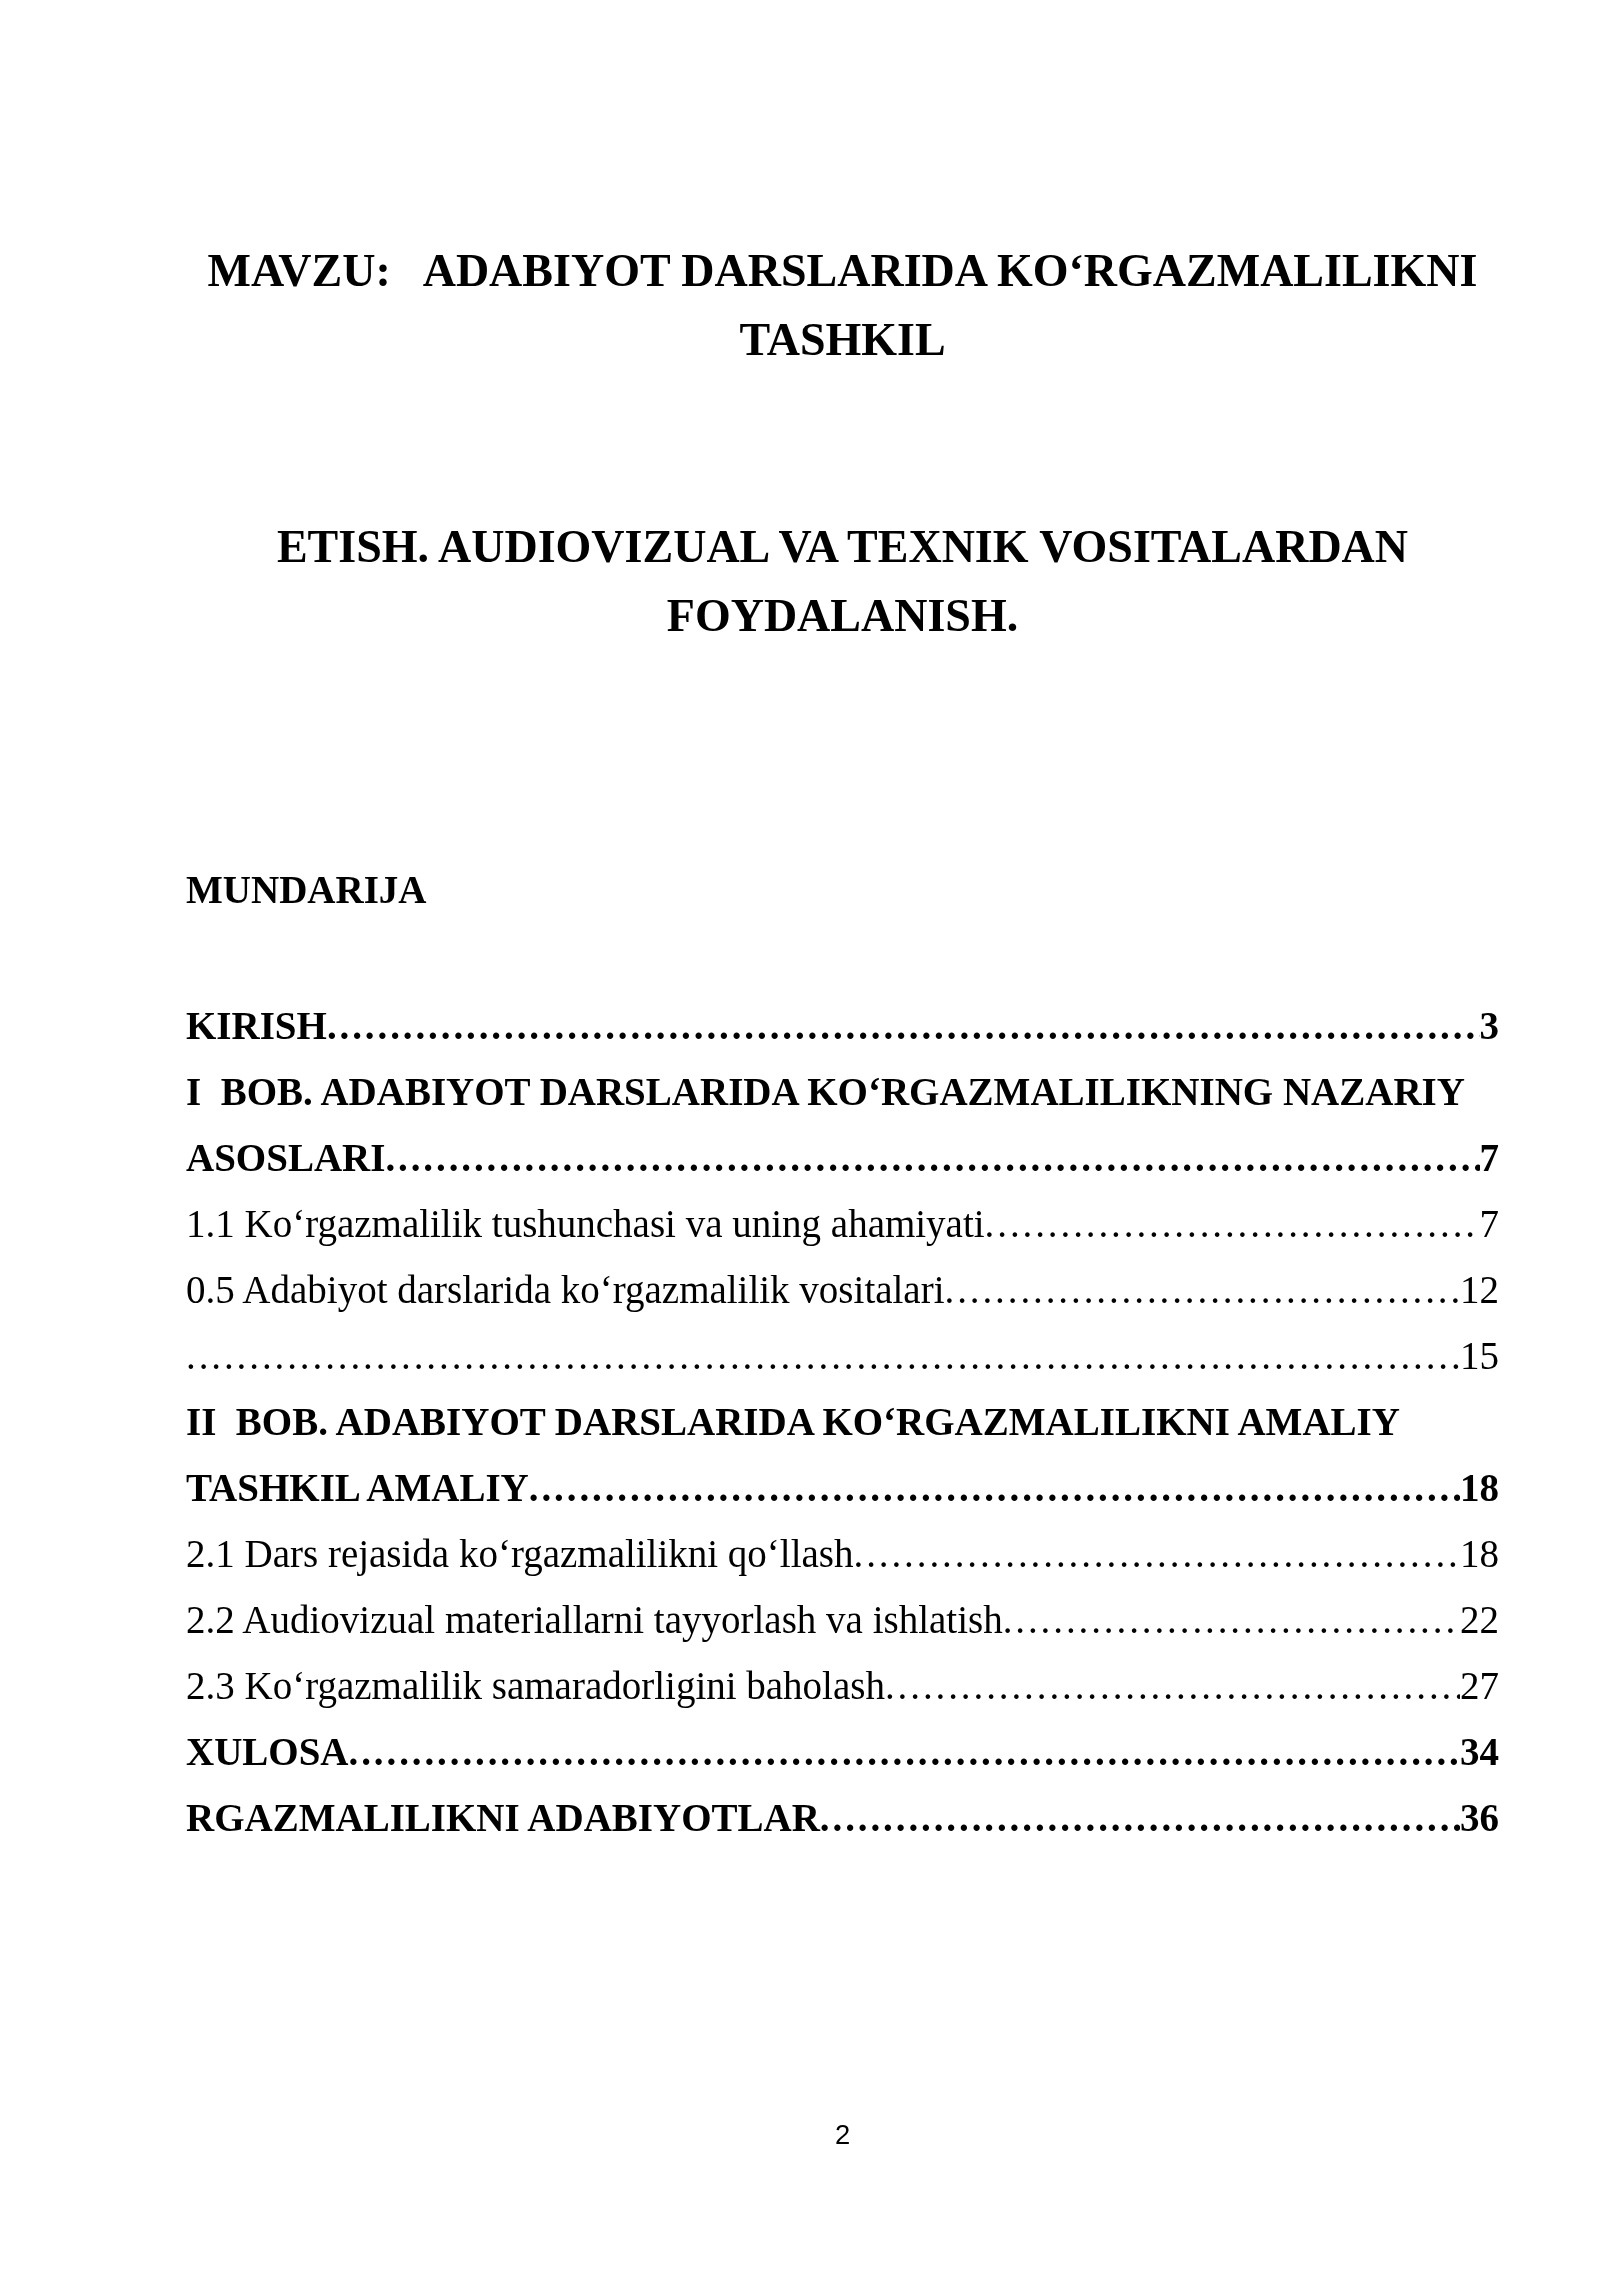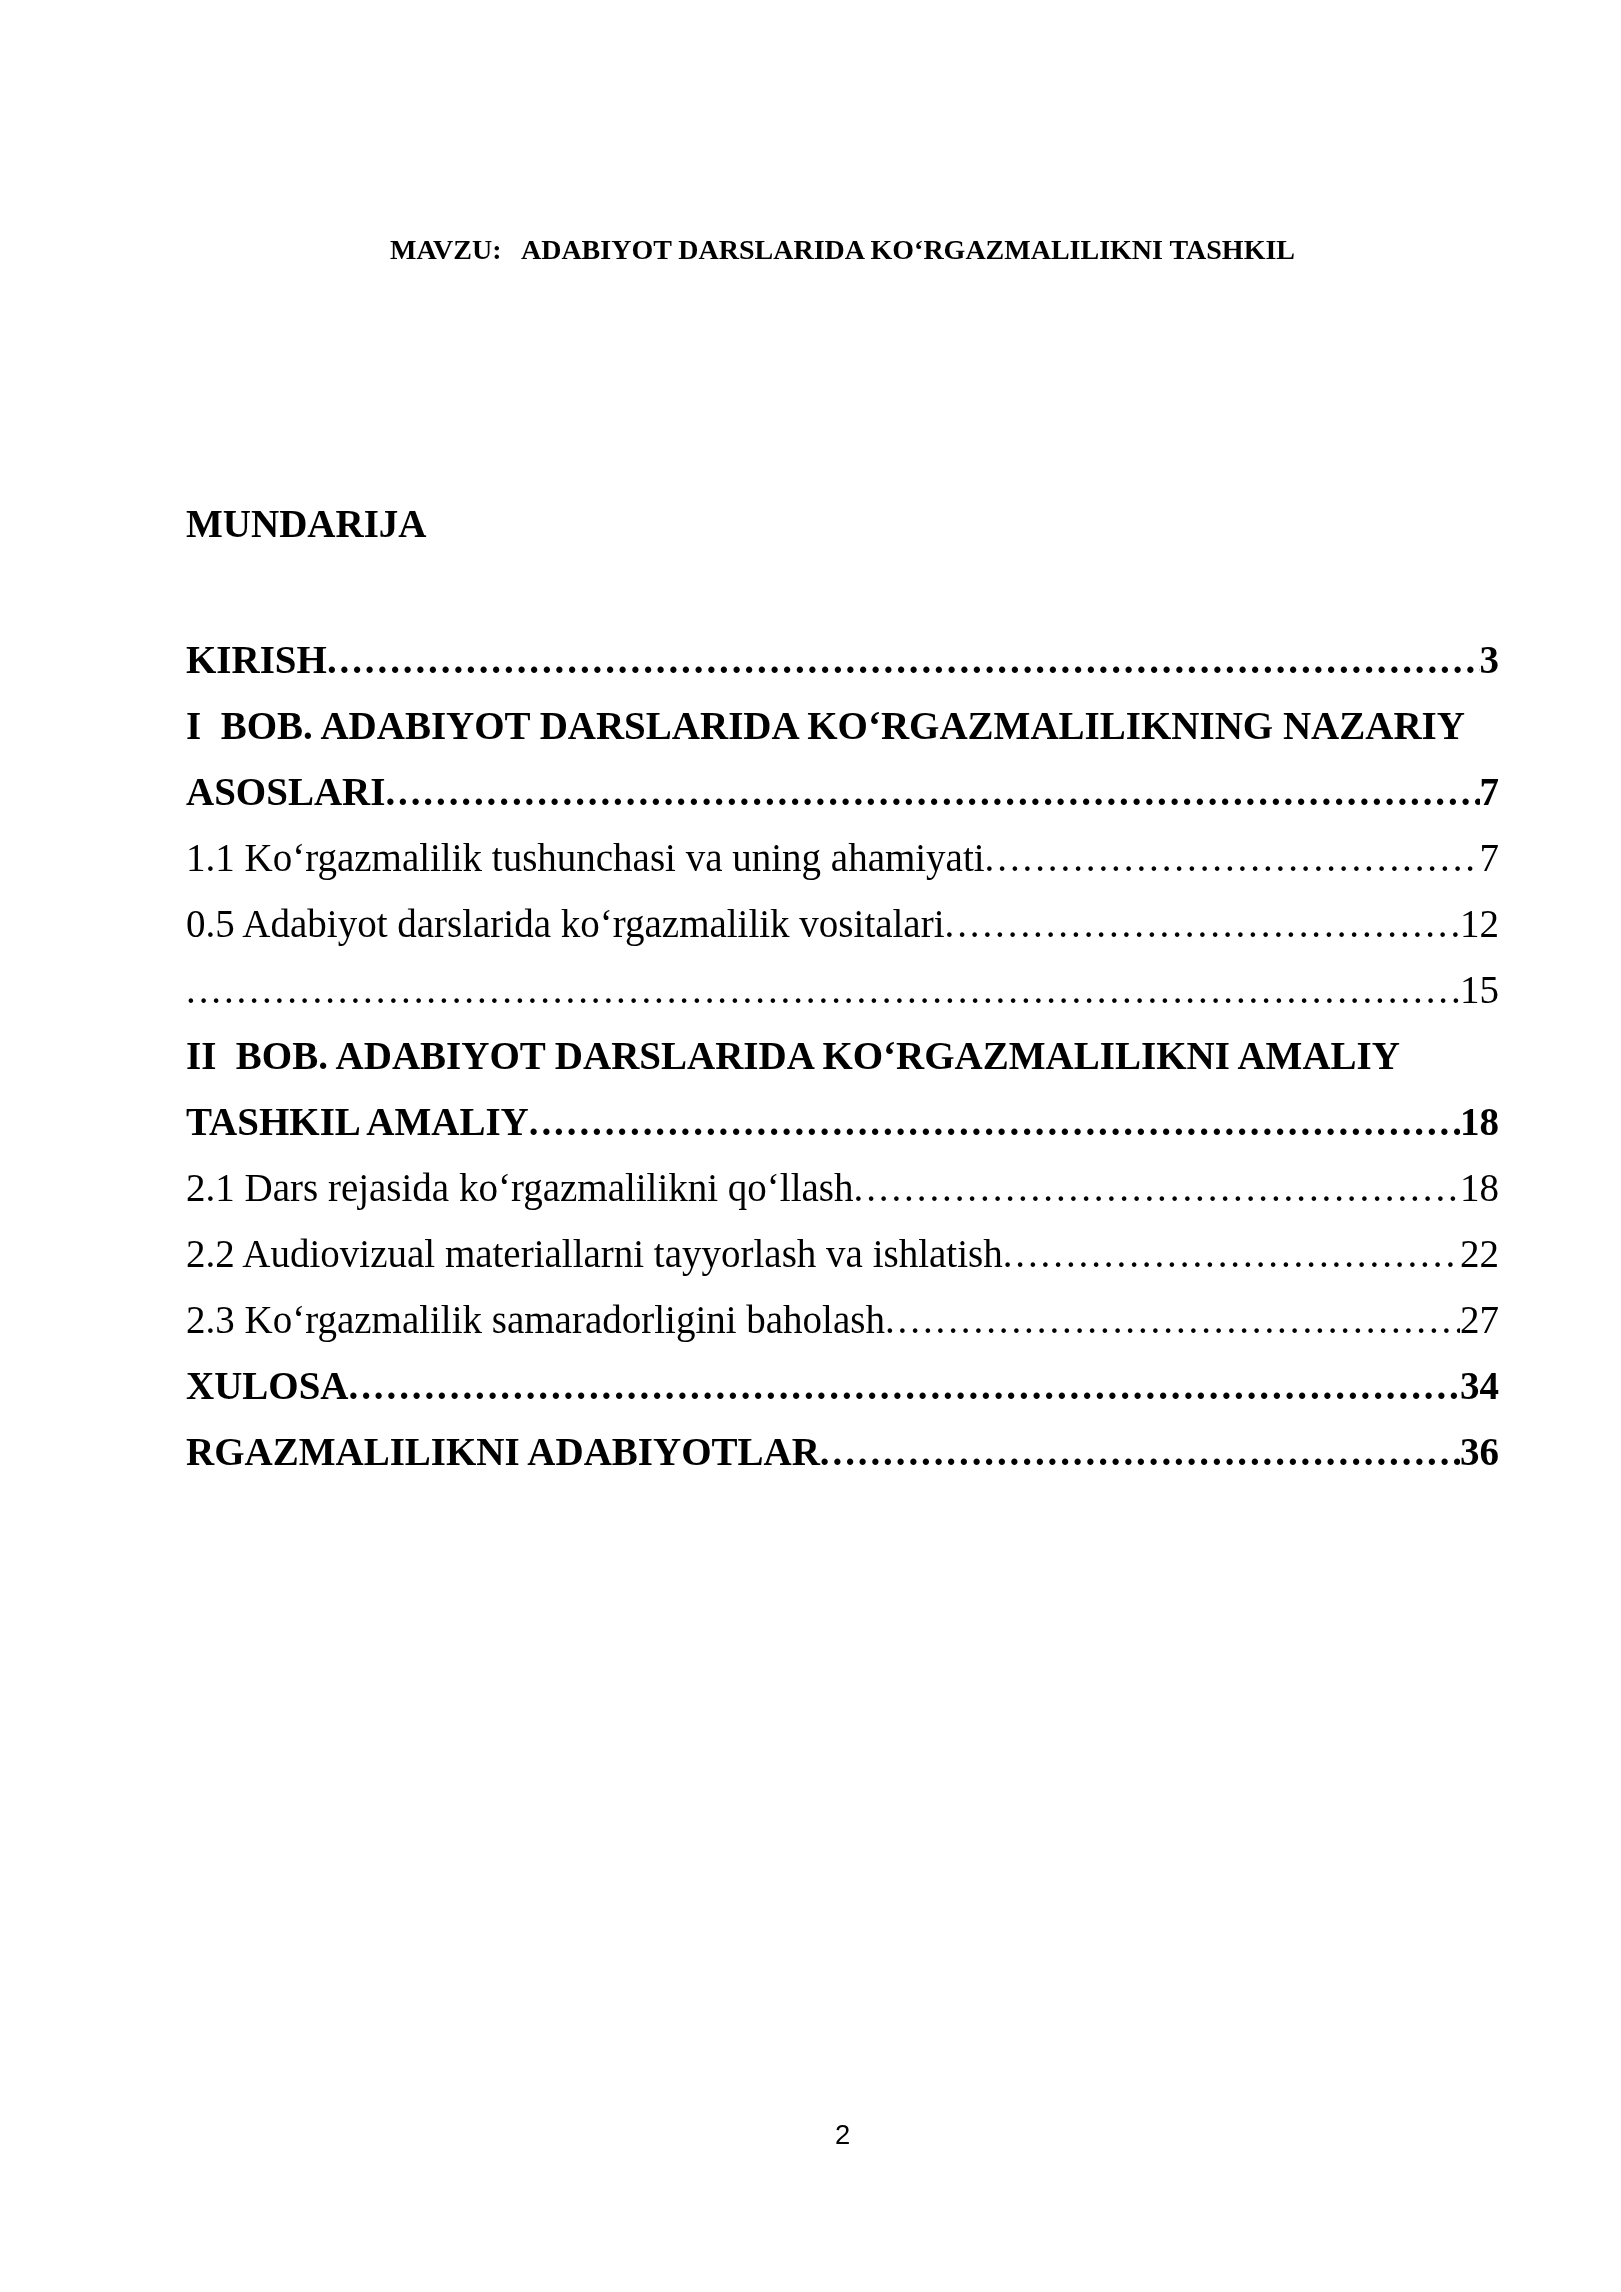--- a/index.html
+++ b/index.html
@@ -16,24 +16,24 @@
     font-family: "Liberation Serif", "DejaVu Serif", serif;
     overflow: hidden;
   }
   .content {
     position: absolute;
     left: 186px;
     top: 0;
     width: 1313px;
   }
   .doc-title {
-    padding-top: 77px;
+    padding-top: 98px;
     text-align: center;
     font-weight: bold;
-    font-size: 28px;
+    font-size: 46px;
     line-height: 69px;
     white-space: pre-wrap;
   }
   .toc-heading {
     margin-top: 67px;
     text-align: left;
     font-weight: bold;
     font-size: 39px;
     line-height: 69px;
   }
@@ -78,20 +78,21 @@
   }
 </style>
 </head>
 <body>
 
 <div class="page">
   <div class="content">
 
     <div class="doc-title">
       <div>MAVZU:   ADABIYOT DARSLARIDA KO‘RGAZMALILIKNI TASHKIL</div>
+      <div>ETISH. AUDIOVIZUAL VA TEXNIK VOSITALARDAN FOYDALANISH.</div>
     </div>
 
     <div class="toc-heading">MUNDARIJA</div>
 
     <div class="toc-list">
         <div class="toc-row bold"><span class="toc-text">KIRISH</span><span class="toc-leader">............................................................................................................................................................................................................................</span><span class="toc-page">3</span></div>
         <div class="toc-row bold"><span class="toc-text">I  BOB. ADABIYOT DARSLARIDA KO‘RGAZMALILIKNING NAZARIY</span></div>
         <div class="toc-row bold"><span class="toc-text">ASOSLARI</span><span class="toc-leader">............................................................................................................................................................................................................................</span><span class="toc-page">7</span></div>
         <div class="toc-row"><span class="toc-text">1.1 Ko‘rgazmalilik tushunchasi va uning ahamiyati</span><span class="toc-leader">............................................................................................................................................................................................................................</span><span class="toc-page">7</span></div>
         <div class="toc-row"><span class="toc-text">0.5 Adabiyot darslarida ko‘rgazmalilik vositalari</span><span class="toc-leader">............................................................................................................................................................................................................................</span><span class="toc-page">12</span></div>

